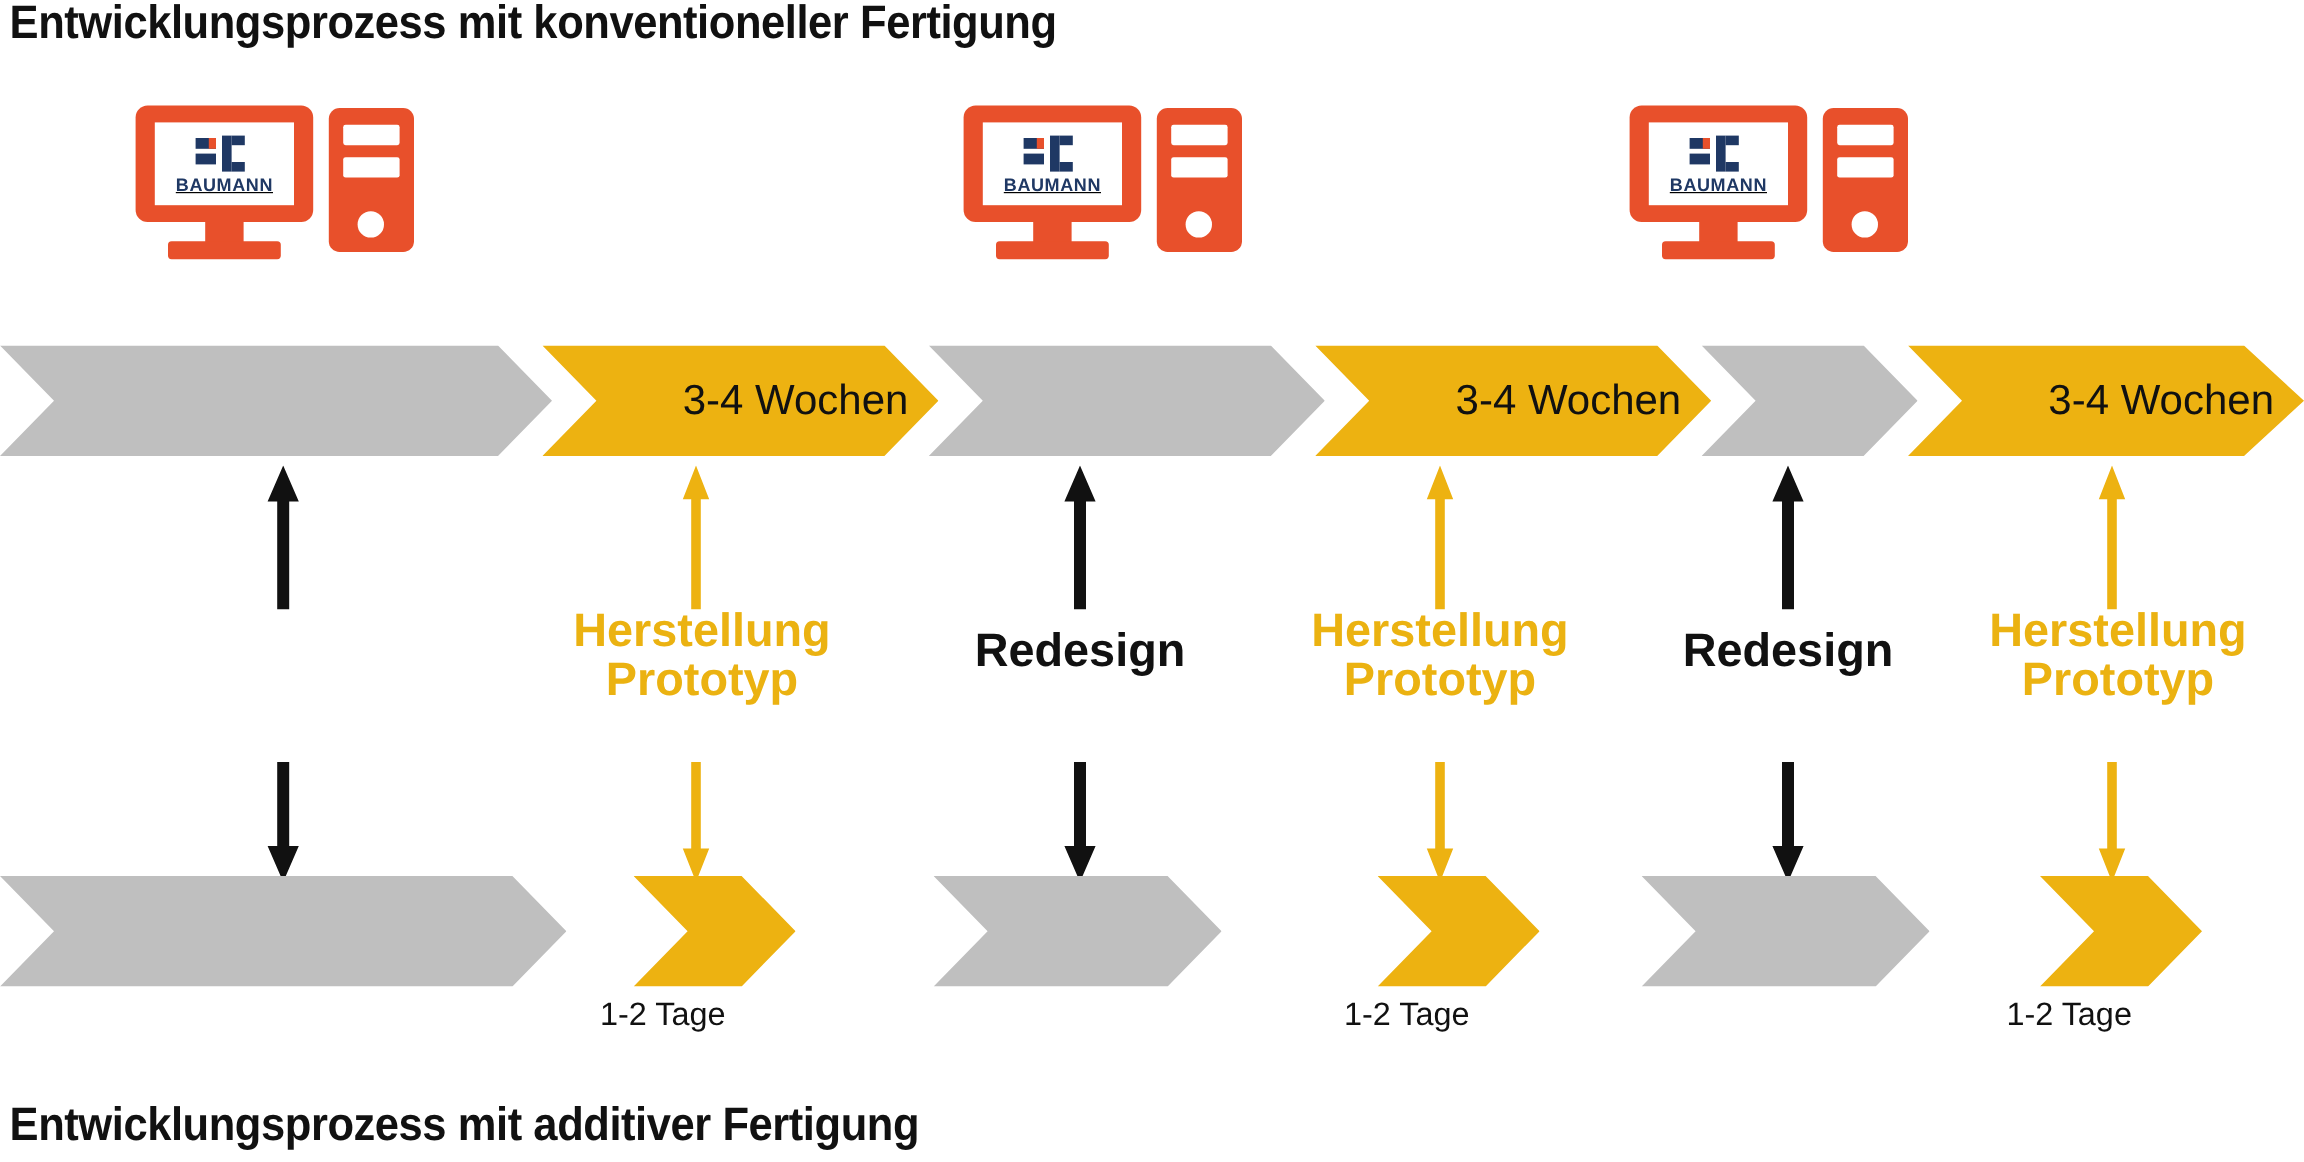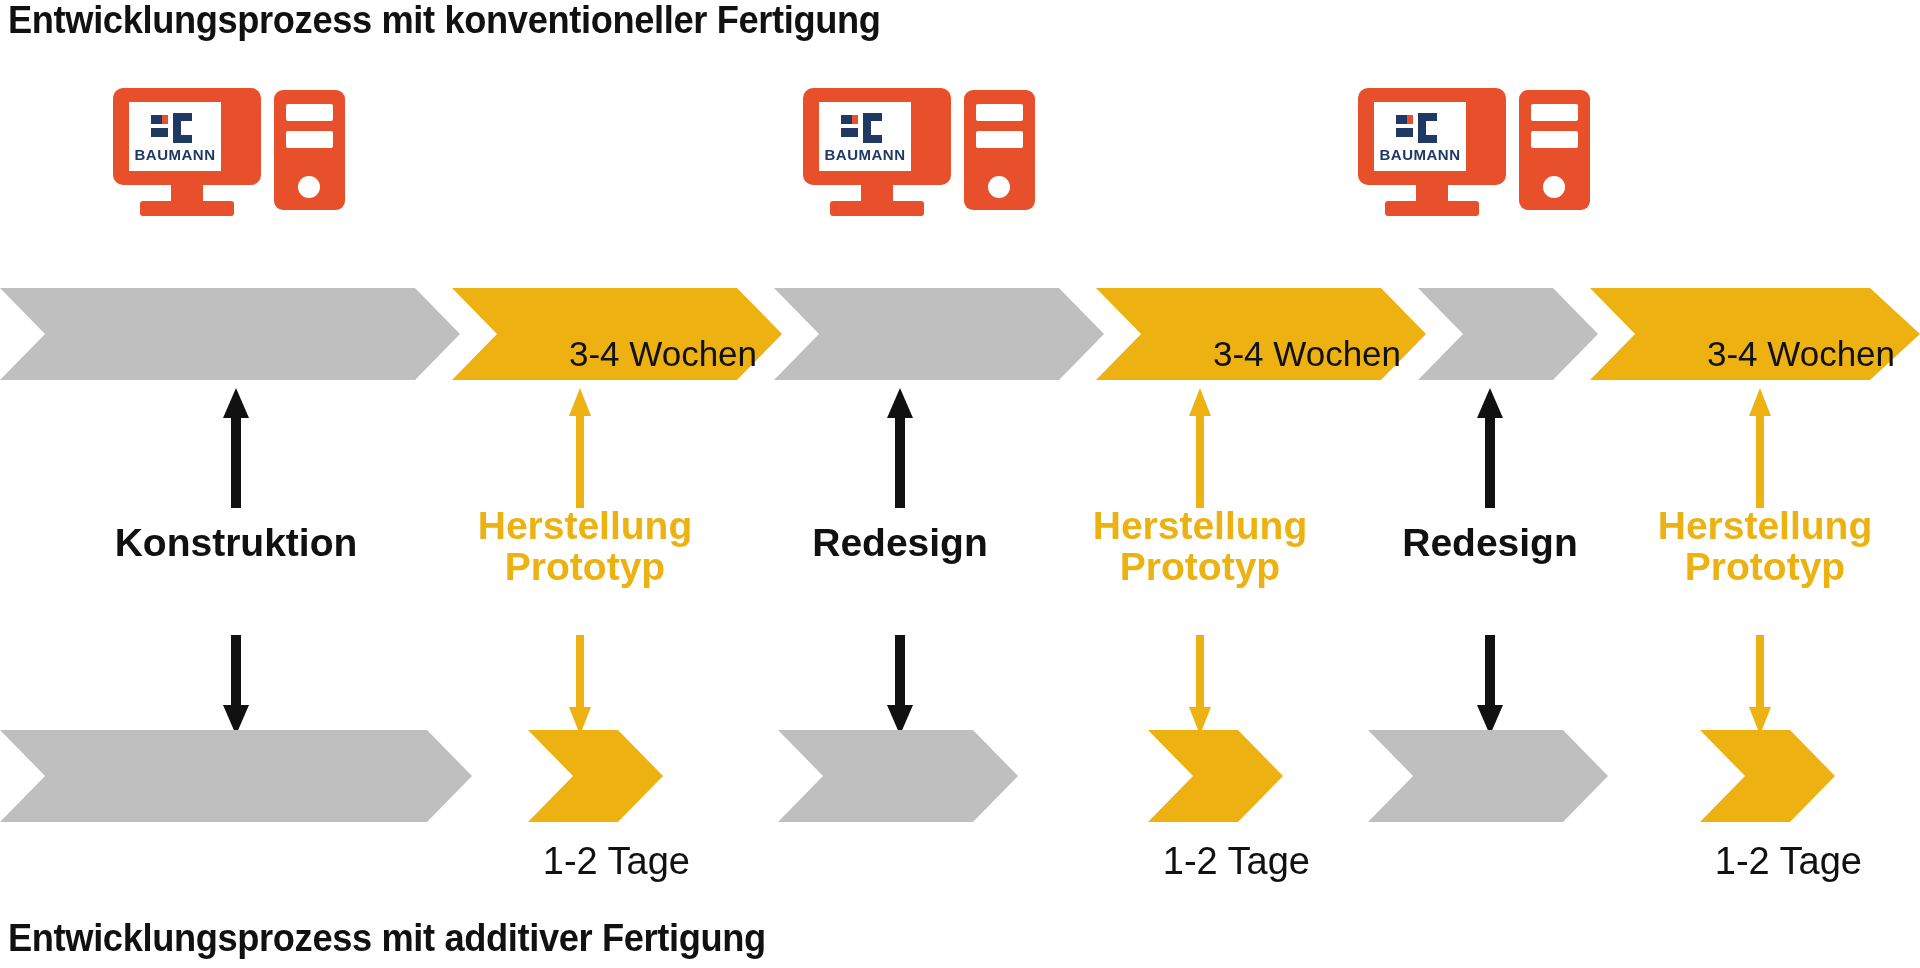--- a/index.html
+++ b/index.html
@@ -26,23 +26,23 @@
   #title-top{left:8px;top:-2px;}
   #title-bottom{left:8px;top:916px;}
 
   
   .computer{position:absolute;width:232px;height:130px;}
   .mon-frame{
     position:absolute;left:0;top:0;width:148px;height:97px;
     background:#E8502B;border-radius:10px;
   }
   .mon-screen{
-    position:absolute;left:16px;top:14px;width:92px;height:69px;
+    position:absolute;left:16px;top:14px;width:116px;height:69px;
     background:#ffffff;
-    display:flex;flex-direction:column;align-items:center;justify-content:center;
+    display:flex;flex-direction:column;align-items:center;justify-content:center;text-decoration:underline;
   }
   .mon-neck{
     position:absolute;left:58px;top:97px;width:32px;height:18px;background:#E8502B;
   }
   .mon-foot{
     position:absolute;left:27px;top:113px;width:94px;height:15px;background:#E8502B;border-radius:3px;
   }
   .tower{
     position:absolute;left:161px;top:2px;width:71px;height:120px;
     background:#E8502B;border-radius:9px;
@@ -65,46 +65,45 @@
   
   .band{position:absolute;}
   .seg{position:absolute;}
   .seg svg{display:block;}
   .seg-label{
     position:absolute;left:0;top:0;width:100%;height:100%;
     display:flex;align-items:center;justify-content:center;
     color:#111111;font-size:35px;white-space:nowrap;
     pointer-events:none;
   }
-  .seg-label.shift{padding-left:46px;margin-top:20px;}
+  .seg-label.shift{padding-left:46px;}
 
   
   .mid-label{
     position:absolute;
     font-weight:bold;
     font-size:39px;
     line-height:1.06;
     white-space:pre-line;
     text-align:center;
   }
   .mid-label.black{color:#111111;}
   .mid-label.gold{color:#EBB211;}
 
   
   .arrow{position:absolute;}
   .arrow svg{display:block;}
 
   
   .tage{
     position:absolute;
-    font-size:38px;
+    font-size:27px;
     color:#111111;
     white-space:nowrap;
-    text-align:right;
-    margin-top:10px;
+    text-align:left;
   }
 </style>
 </head>
 <body>
 
 <div class="stage">
 
   <div class="title" id="title-top">Entwicklungsprozess mit konventioneller Fertigung</div>
 
   <div class="title" id="title-bottom">Entwicklungsprozess mit additiver Fertigung</div>
@@ -221,21 +220,20 @@
       </svg>
       <div class="seg-label shift">3-4 Wochen</div>
     </div>
   </div>
 
   <div class="arrow" style="left:218px;top:388px;">
     <svg width="36" height="120" viewBox="0 0 36 120">
       <polygon points="18,0 31,30 23,30 23,120 13,120 13,30 5,30" fill="#111111"></polygon>
     </svg>
   </div>
-  <div class="mid-label black" style="left:66px;top:522px;width:340px;">Konstruktion</div>
   <div class="arrow" style="left:218px;top:635px;">
     <svg width="36" height="100" viewBox="0 0 36 100">
       <polygon points="18,100 31,70 23,70 23,0 13,0 13,70 5,70" fill="#111111"></polygon>
     </svg>
   </div>
 
   <div class="arrow" style="left:562px;top:388px;">
     <svg width="36" height="120" viewBox="0 0 36 120">
       <polygon points="18,0 29,28 22,28 22,120 14,120 14,28 7,28" fill="#EDB211"></polygon>
     </svg>

